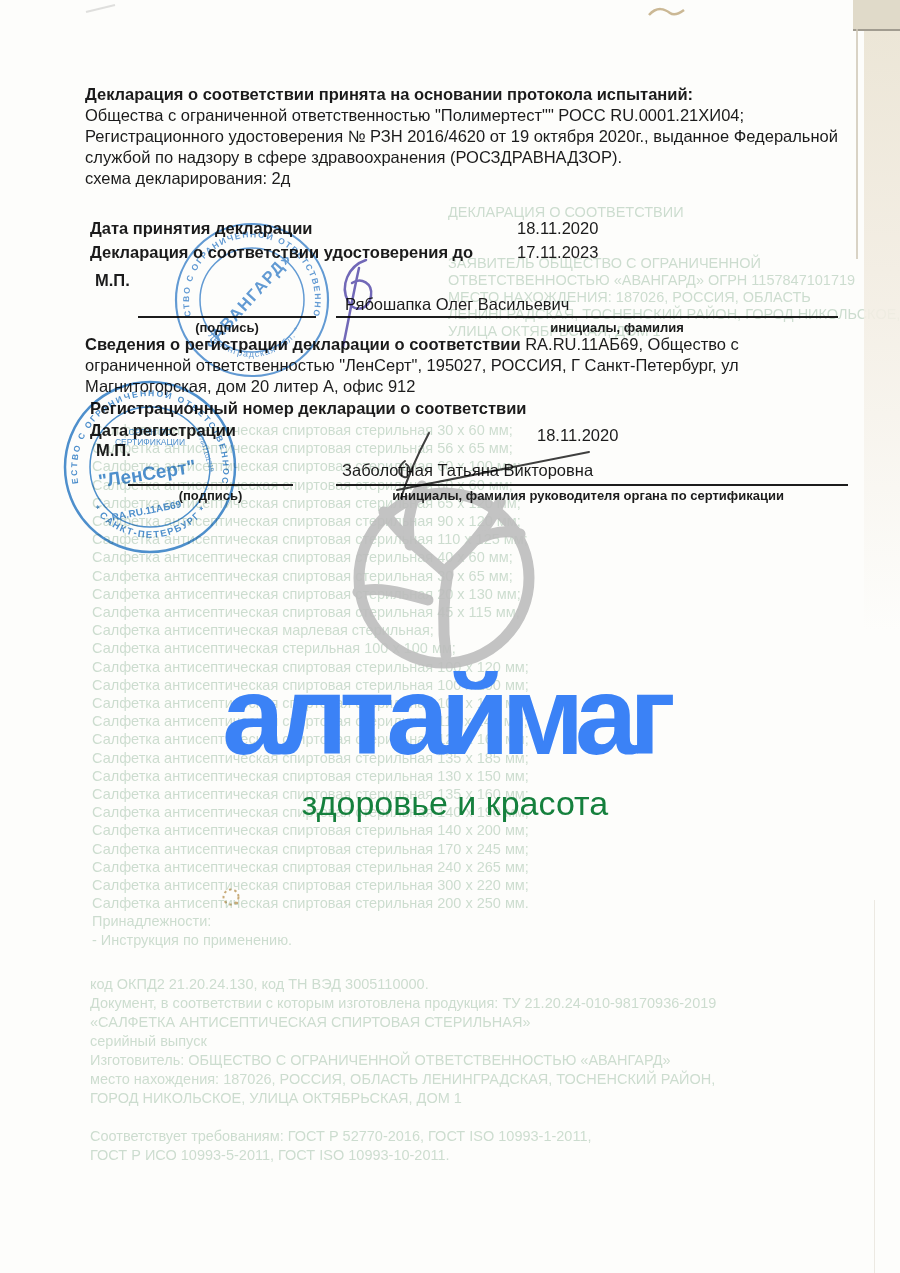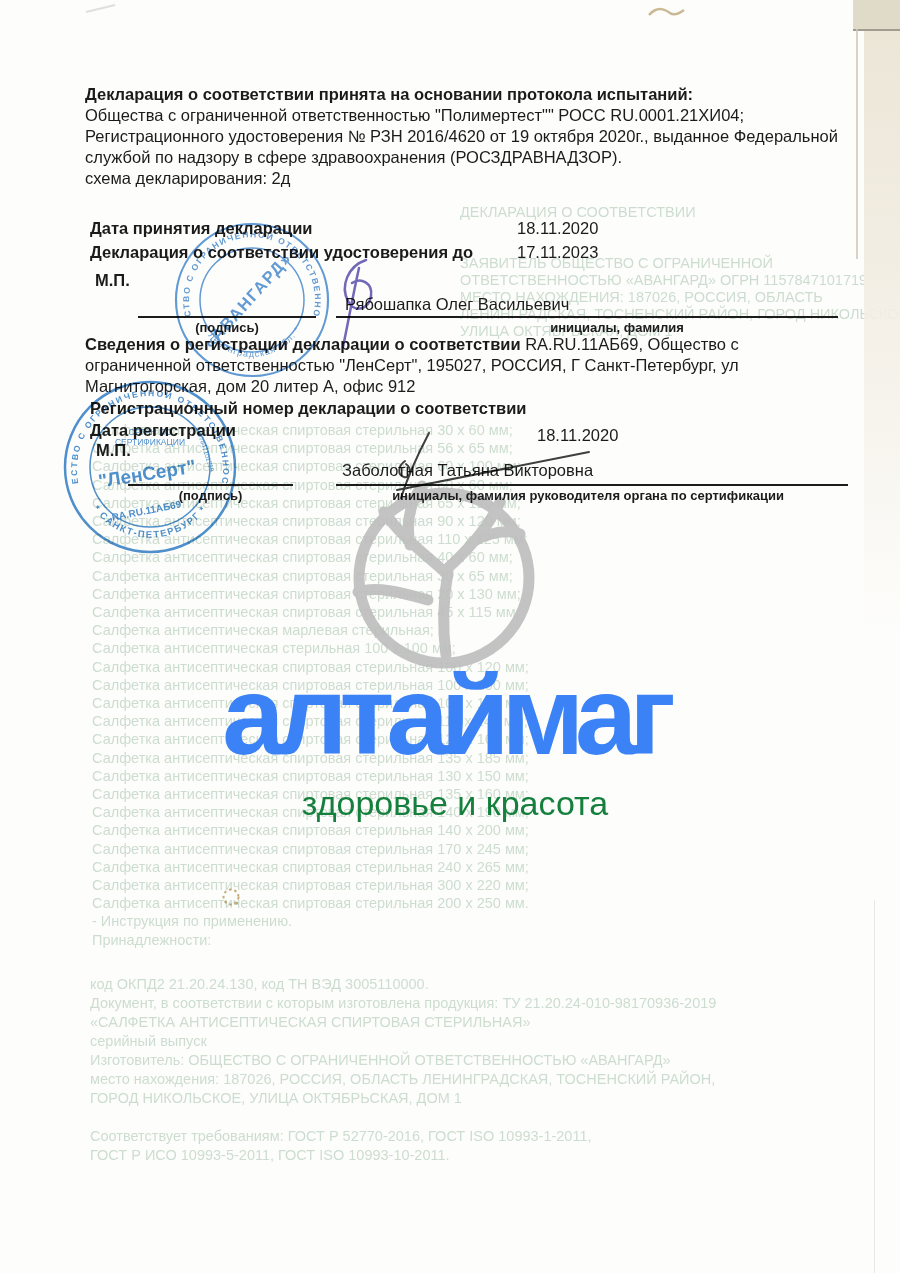--- a/index.html
+++ b/index.html
@@ -24,21 +24,21 @@
             background:linear-gradient(#ece6d7,#f3eee4 40%,rgba(244,239,230,0))}
   .edge-line{left:856px;top:29px;width:2px;height:230px;background:#cfc8b8;opacity:.8}
   .edge-line2{left:874px;top:900px;width:1px;height:373px;background:#ece9e2}
   svg{display:block}
 </style>
 </head>
 <body>
 
 <div class="page">
 
-  <div class="abs ghost ghost-hd" style="left:460px;top:204px;width:430px">
+  <div class="abs ghost ghost-hd" style="left:448px;top:204px;width:430px">
 
   <div class="gl">ДЕКЛАРАЦИЯ О СООТВЕТСТВИИ</div>
       <div class="gl">&nbsp;</div>
       <div class="gl">&nbsp;</div>
       <div class="gl">ЗАЯВИТЕЛЬ ОБЩЕСТВО С ОГРАНИЧЕННОЙ</div>
       <div class="gl">ОТВЕТСТВЕННОСТЬЮ «АВАНГАРД» ОГРН 1157847101719</div>
       <div class="gl">МЕСТО НАХОЖДЕНИЯ: 187026, РОССИЯ, ОБЛАСТЬ</div>
       <div class="gl">ЛЕНИНГРАДСКАЯ, ТОСНЕНСКИЙ РАЙОН, ГОРОД НИКОЛЬСКОЕ,</div>
       <div class="gl">УЛИЦА ОКТЯБРЬСКАЯ, ДОМ 1</div>
     </div>
@@ -64,22 +64,22 @@
       <div class="gl">Салфетка антисептическая спиртовая стерильная 120 х 160 мм;</div>
       <div class="gl">Салфетка антисептическая спиртовая стерильная 135 х 185 мм;</div>
       <div class="gl">Салфетка антисептическая спиртовая стерильная 130 х 150 мм;</div>
       <div class="gl">Салфетка антисептическая спиртовая стерильная 135 х 160 мм;</div>
       <div class="gl">Салфетка антисептическая спиртовая стерильная 140 х 190 мм;</div>
       <div class="gl">Салфетка антисептическая спиртовая стерильная 140 х 200 мм;</div>
       <div class="gl">Салфетка антисептическая спиртовая стерильная 170 х 245 мм;</div>
       <div class="gl">Салфетка антисептическая спиртовая стерильная 240 х 265 мм;</div>
       <div class="gl">Салфетка антисептическая спиртовая стерильная 300 х 220 мм;</div>
       <div class="gl">Салфетка антисептическая спиртовая стерильная 200 х 250 мм.</div>
+      <div class="gl">Принадлежности:</div>
       <div class="gl">- Инструкция по применению.</div>
-      <div class="gl">Принадлежности:</div>
     </div>
   <div class="abs ghost ghost-bt" style="left:90px;top:975px">
 
   <div class="gl">код ОКПД2 21.20.24.130, код ТН ВЭД 3005110000.</div>
       <div class="gl">Документ, в соответствии с которым изготовлена продукция: ТУ 21.20.24-010-98170936-2019</div>
       <div class="gl">«САЛФЕТКА АНТИСЕПТИЧЕСКАЯ СПИРТОВАЯ СТЕРИЛЬНАЯ»</div>
       <div class="gl">серийный выпуск</div>
       <div class="gl">Изготовитель: ОБЩЕСТВО С ОГРАНИЧЕННОЙ ОТВЕТСТВЕННОСТЬЮ «АВАНГАРД»</div>
       <div class="gl">место нахождения: 187026, РОССИЯ, ОБЛАСТЬ ЛЕНИНГРАДСКАЯ, ТОСНЕНСКИЙ РАЙОН,</div>
       <div class="gl">ГОРОД НИКОЛЬСКОЕ, УЛИЦА ОКТЯБРЬСКАЯ, ДОМ 1</div>

